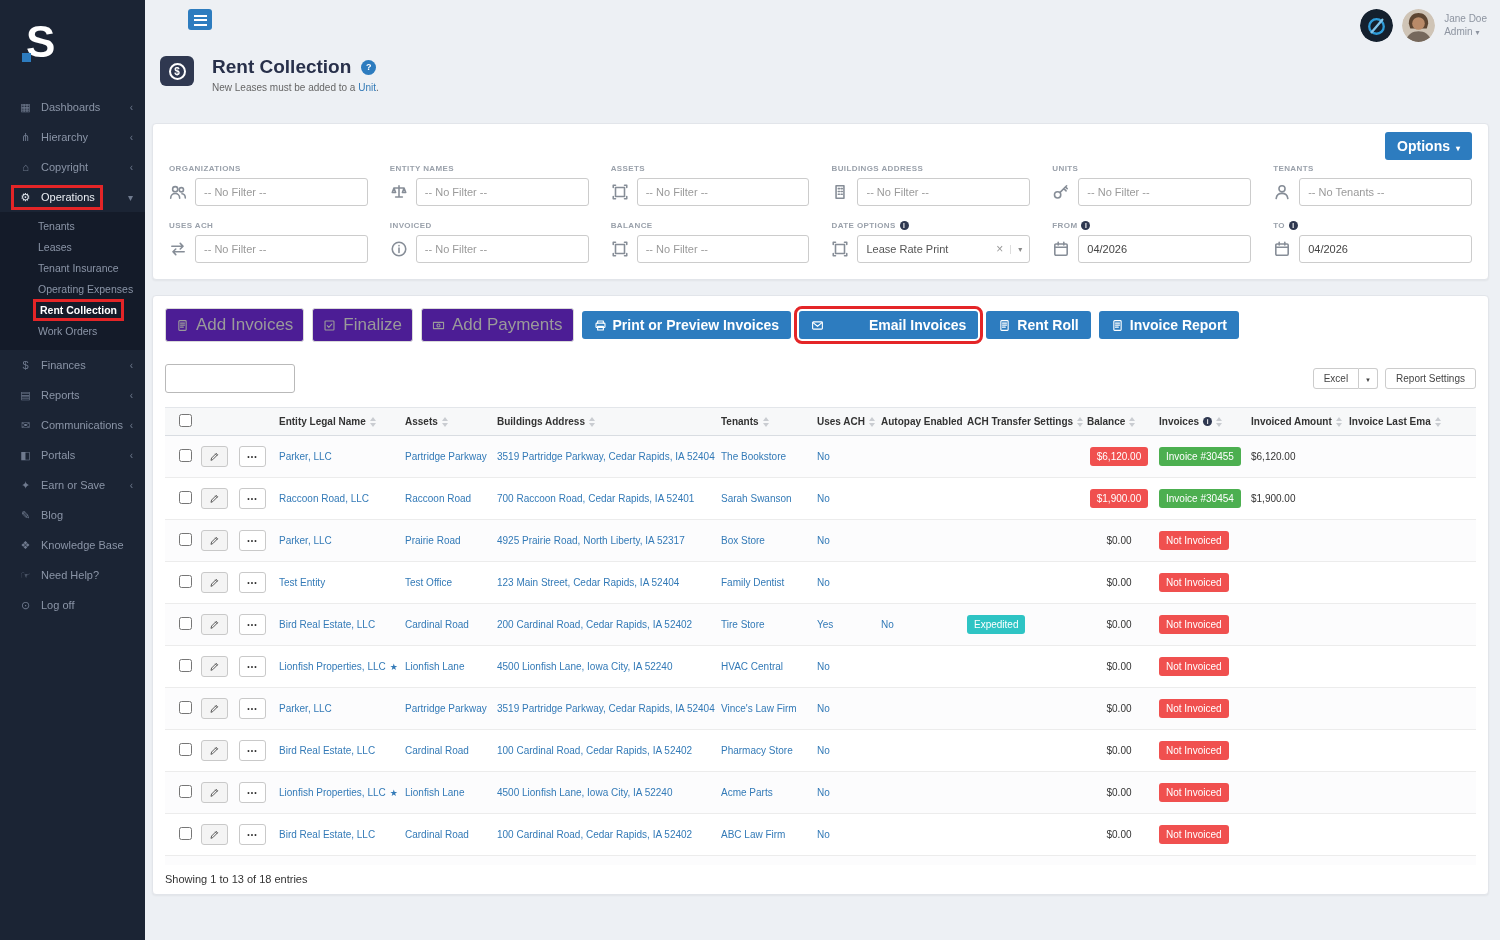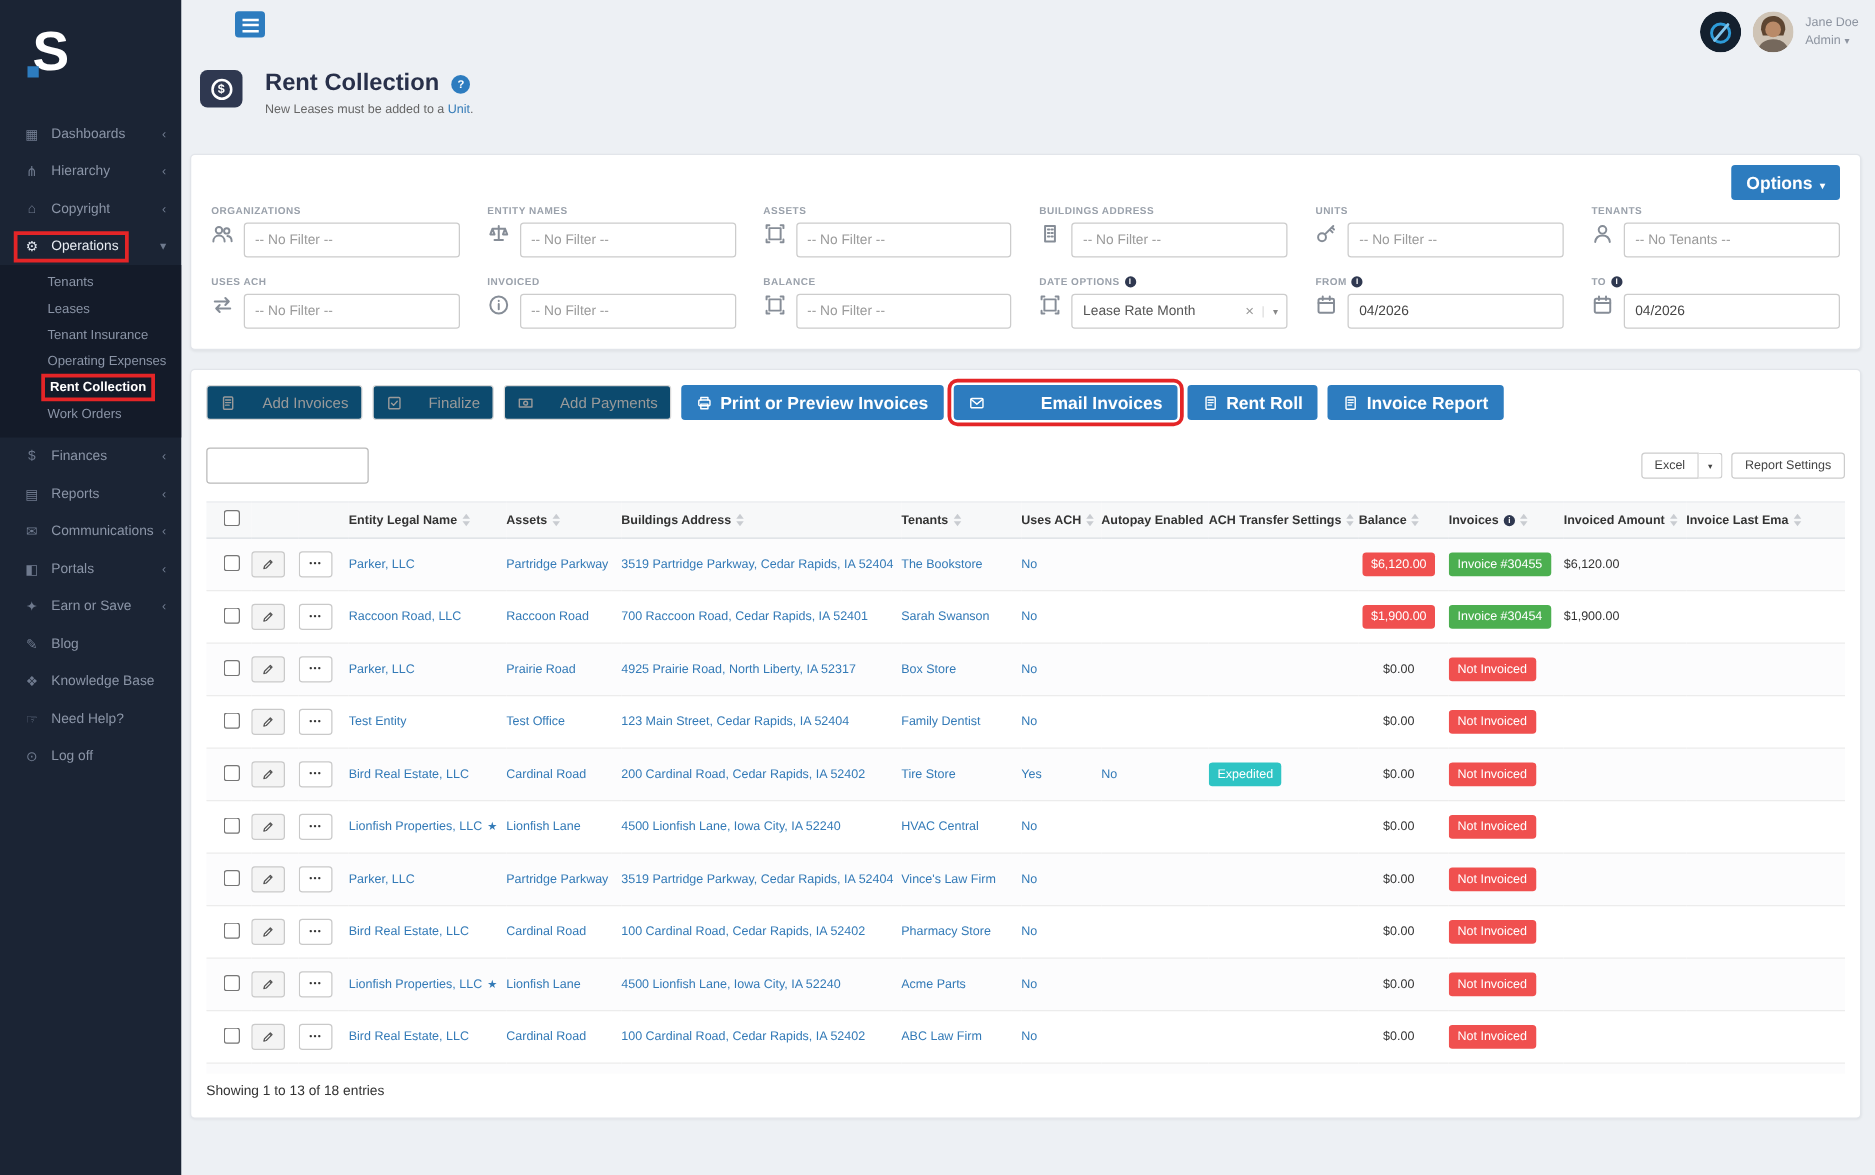--- a/index.html
+++ b/index.html
@@ -53,33 +53,33 @@
   .card { background:#fff; border:1px solid #e2e5ea; border-radius:4px; box-shadow:0 1px 2px rgba(0,0,0,.05); }
 
   
   .filters-card { margin-top:30px; padding:8px 16px 16px; }
   .options-row { display:flex; justify-content:flex-end; margin-bottom:4px; }
   .btn-blue { background:#2d7cbf; color:#fff; border:none; border-radius:3px; padding:6px 12px; font-size:14px; font-weight:700; cursor:pointer; display:inline-flex; align-items:center; gap:6px; font-family:inherit; }
   .caret-dn::after { content:"▾"; font-size:8px; }
   .filter-grid { display:grid; grid-template-columns:repeat(6,1fr); column-gap:22px; row-gap:15px; }
   .flabel { font-size:8px; font-weight:700; letter-spacing:.4px; color:#9aa1ab; margin-bottom:5px; text-transform:uppercase; display:flex; gap:4px; align-items:center; }
   .mini-info { width:9px; height:9px; border-radius:50%; background:#2f3850; color:#fff; font-size:6.5px; font-weight:700; display:inline-grid; place-items:center; font-style:normal; }
-  .fctl { display:flex; gap:8px; }
+  .fctl { display:flex; align-items:center; gap:8px; }
   .ficon { width:18px; height:18px; color:#868d97; flex:none; }
   .finput { flex:1; height:28px; border:1px solid #ccc; border-radius:3px; padding:0 8px; font-size:11px; color:#444; min-width:0; font-family:inherit; }
   .finput::placeholder { color:#9a9a9a; }
   .fselect { flex:1; height:28px; border:1px solid #ccc; border-radius:3px; display:flex; align-items:center; padding:0 7px 0 8px; font-size:11px; color:#555; gap:7px; cursor:pointer; min-width:0; }
   .fsel-val { flex:1; white-space:nowrap; overflow:hidden; }
   .fsel-x { color:#999; font-size:12px; }
   .fsel-caret { color:#888; font-size:8px; border-left:1px solid #ddd; padding-left:7px; }
 
   
   .table-card { margin-top:15px; padding:12px 12px 10px; height:600px; overflow:hidden; }
   .actions-row { display:flex; gap:8px; margin-bottom:22px; align-items:center; }
-  .btn-sec { background:#0c4a6e; color:#9a9a9a; border:1px solid #d9d9d9; border-radius:3px; padding:6px 10px; font-size:12px; display:inline-flex; align-items:center; gap:21px; font-family:inherit; cursor:default; }
+  .btn-sec { background:#4c1d95; color:#9a9a9a; border:1px solid #d9d9d9; border-radius:3px; padding:6px 10px; font-size:17px; display:inline-flex; align-items:center; gap:7px; font-family:inherit; cursor:default; }
   .hl-red-offset { outline:3px solid #e42527; outline-offset:2px;gap:45px; }
   .bico { width:13px; height:13px; flex:none; }
 
   .tools-row { display:flex; justify-content:space-between; align-items:center; margin-bottom:14px; }
   .search { width:130px; height:29px; border:1px solid #b9b9b9; border-radius:3px; padding:0 8px; font-size:11px; font-family:inherit; }
   .export { display:flex; align-items:center; }
   .export button { background:#fff; border:1px solid #ccc; height:21px; padding:0 10px; font-size:10px; color:#444; font-family:inherit; cursor:pointer; }
   .btn-excel { border-radius:3px 0 0 3px; }
   .btn-excel-caret { border-radius:0 3px 3px 0; border-left:none !important; padding:0 6px !important; }
   .btn-excel-caret::after { content:"▼"; font-size:6px; color:#444; }
@@ -445,21 +445,21 @@
         <div class="ffield">
           <div class="flabel">
             <span>DATE OPTIONS</span>
             <i class="mini-info">i</i>
           </div>
           <div class="fctl">
             <svg class="svgi ficon">
               <use href="#sym-frame"></use>
             </svg>
             <div class="fselect">
-              <span class="fsel-val">Lease Rate Month</span>
+              <span class="fsel-val">Lease Rate Print</span>
               <span class="fsel-x">×</span>
               <span class="fsel-caret">▾</span>
             </div>
           </div>
         </div>
         <div class="ffield">
           <div class="flabel">
             <span>FROM</span>
             <i class="mini-info">i</i>
           </div>

